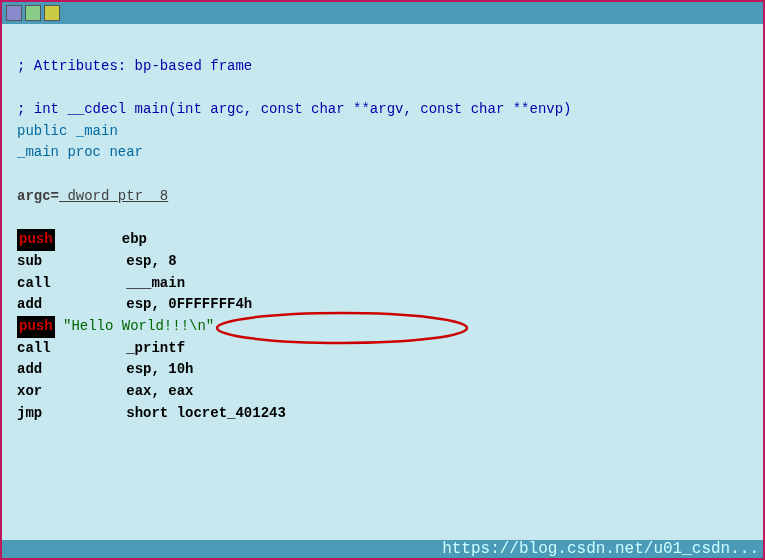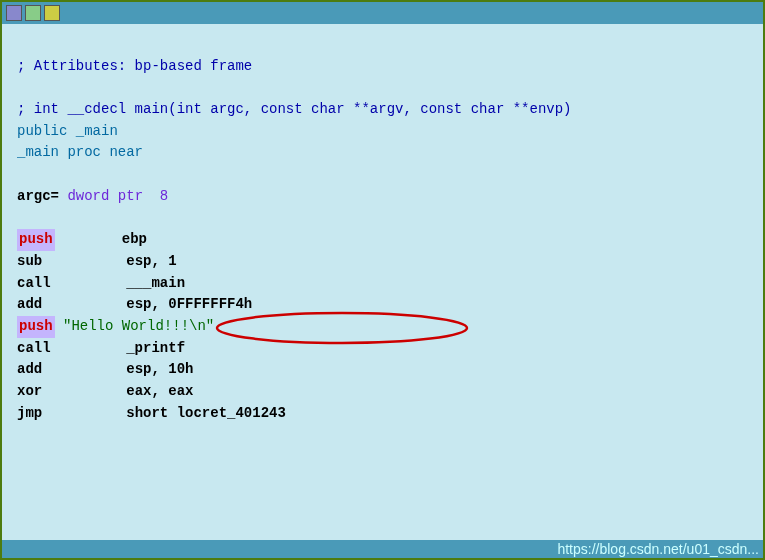--- a/index.html
+++ b/index.html
@@ -13,21 +13,21 @@
       height: 560px;
       background: #c0c0c0;
       font-family: 'Courier New', Courier, monospace;
       overflow: hidden;
     }
 
     .window {
       width: 765px;
       height: 560px;
       background: #c8e8f0;
-      border: 2px solid #4d7c0f;
+      border: 2px solid #be185d;
       display: flex;
       flex-direction: column;
     }
 
     .title-bar {
       height: 22px;
       background: #4a9ab8;
       display: flex;
       align-items: center;
       padding: 2px 4px;
@@ -69,44 +69,44 @@
     }
 
     .code-line {
       display: flex;
       align-items: baseline;
       white-space: pre;
     }
 
     .comment { color: #0000aa; }
     .highlight-yellow {
-      background: #c4b5fd;
+      background: #000000;
       color: #cc0000;
       font-weight: bold;
       padding: 0 2px;
     }
     .instruction { color: #000000; font-weight: bold; }
     .string-color { color: #006600; }
-    .ptr-color { color: #6d28d9; }
-    .var-color { color: #000000; font-weight: bold; }
+    .ptr-color { color: #404040; text-decoration: underline; }
+    .var-color { color: #404040; font-weight: bold; }
     .normal { color: #0369a1; }
 
     .bottom-bar {
       height: 18px;
       background: #4a9ab8;
       display: flex;
       align-items: center;
       justify-content: flex-end;
       padding-right: 4px;
     }
 
     .bottom-text {
       color: #ccffff;
-      font-size: 14px;
-      font-family: Liberation Sans, sans-serif;
+      font-size: 16px;
+      font-family: Liberation Mono, monospace;
     }
 
     
     .annotation-container {
       position: absolute;
       top: 286px;
       left: 210px;
       width: 260px;
       height: 36px;
       pointer-events: none;
@@ -158,21 +158,21 @@
 
 
     <div class="code-line">&nbsp;</div>
 
     <div class="code-line">
       <span class="highlight-yellow">push</span><span class="instruction">        ebp</span>
     </div>
 
 
     <div class="code-line">
-      <span class="instruction">sub</span><span class="instruction">          esp, 1</span>
+      <span class="instruction">sub</span><span class="instruction">          esp, 8</span>
     </div>
 
     <div class="code-line">
       <span class="instruction">call</span><span class="instruction">         ___main</span>
     </div>
 
     <div class="code-line">
       <span class="instruction">add</span><span class="instruction">          esp, 0FFFFFFF4h</span>
     </div>
 

